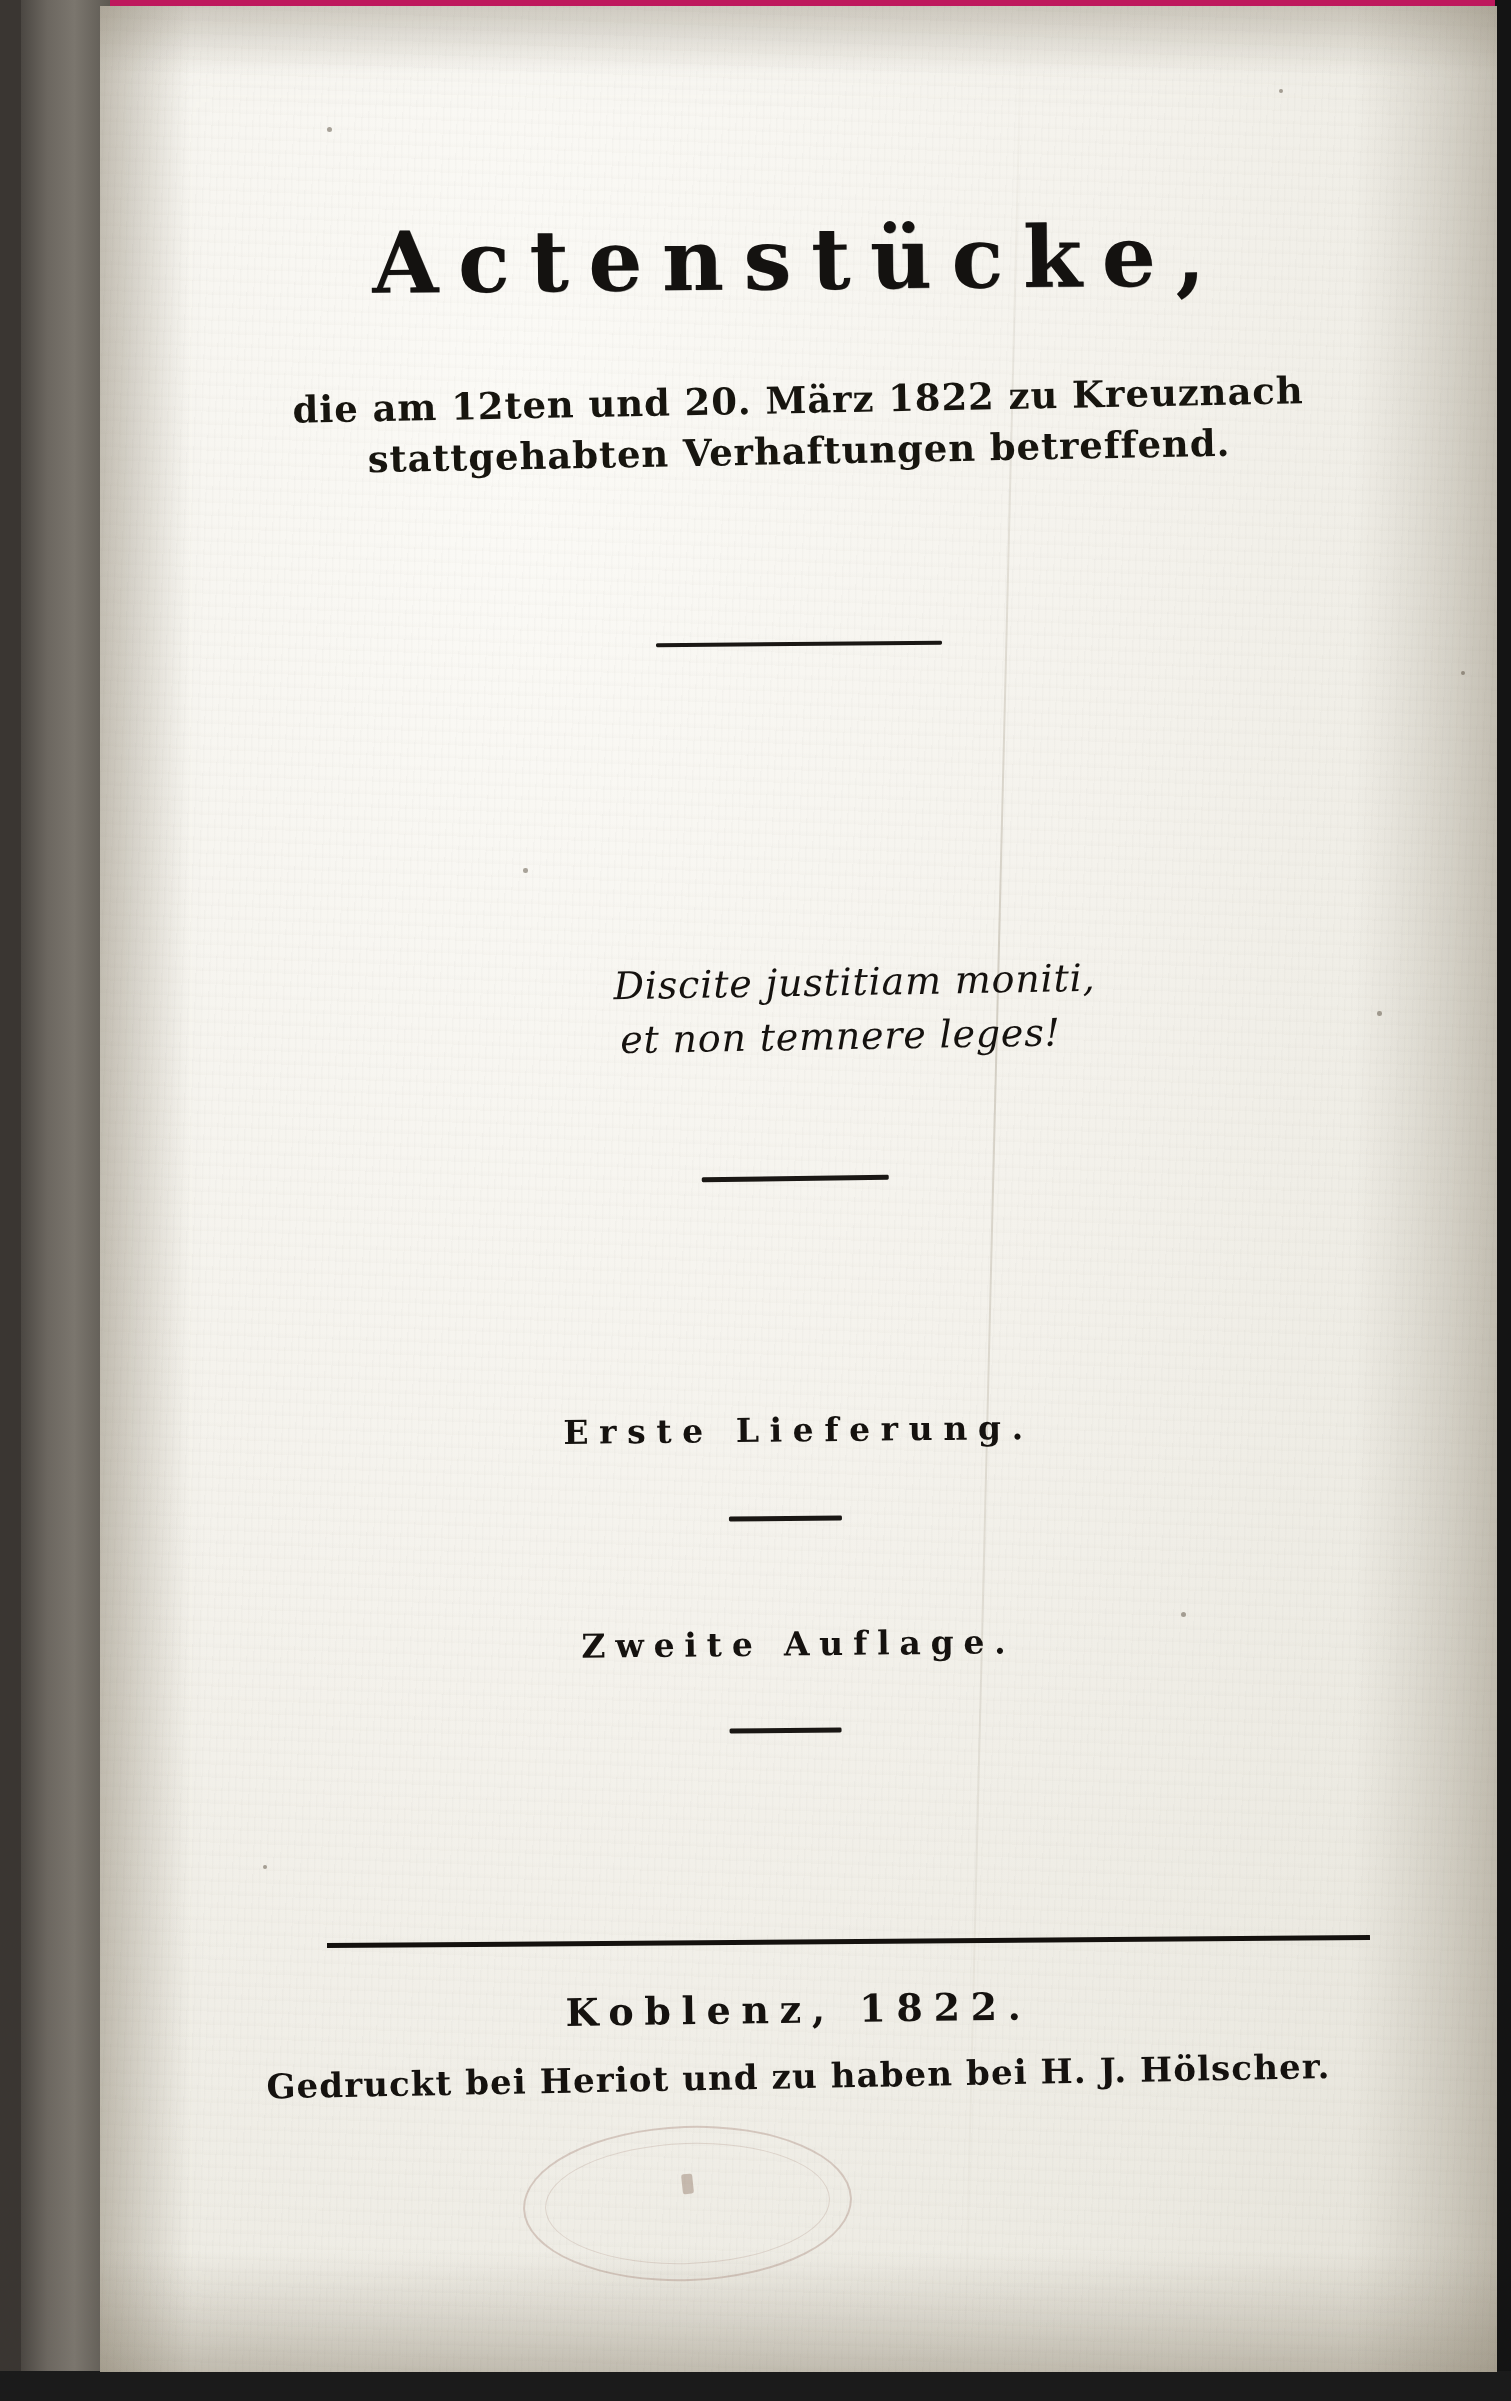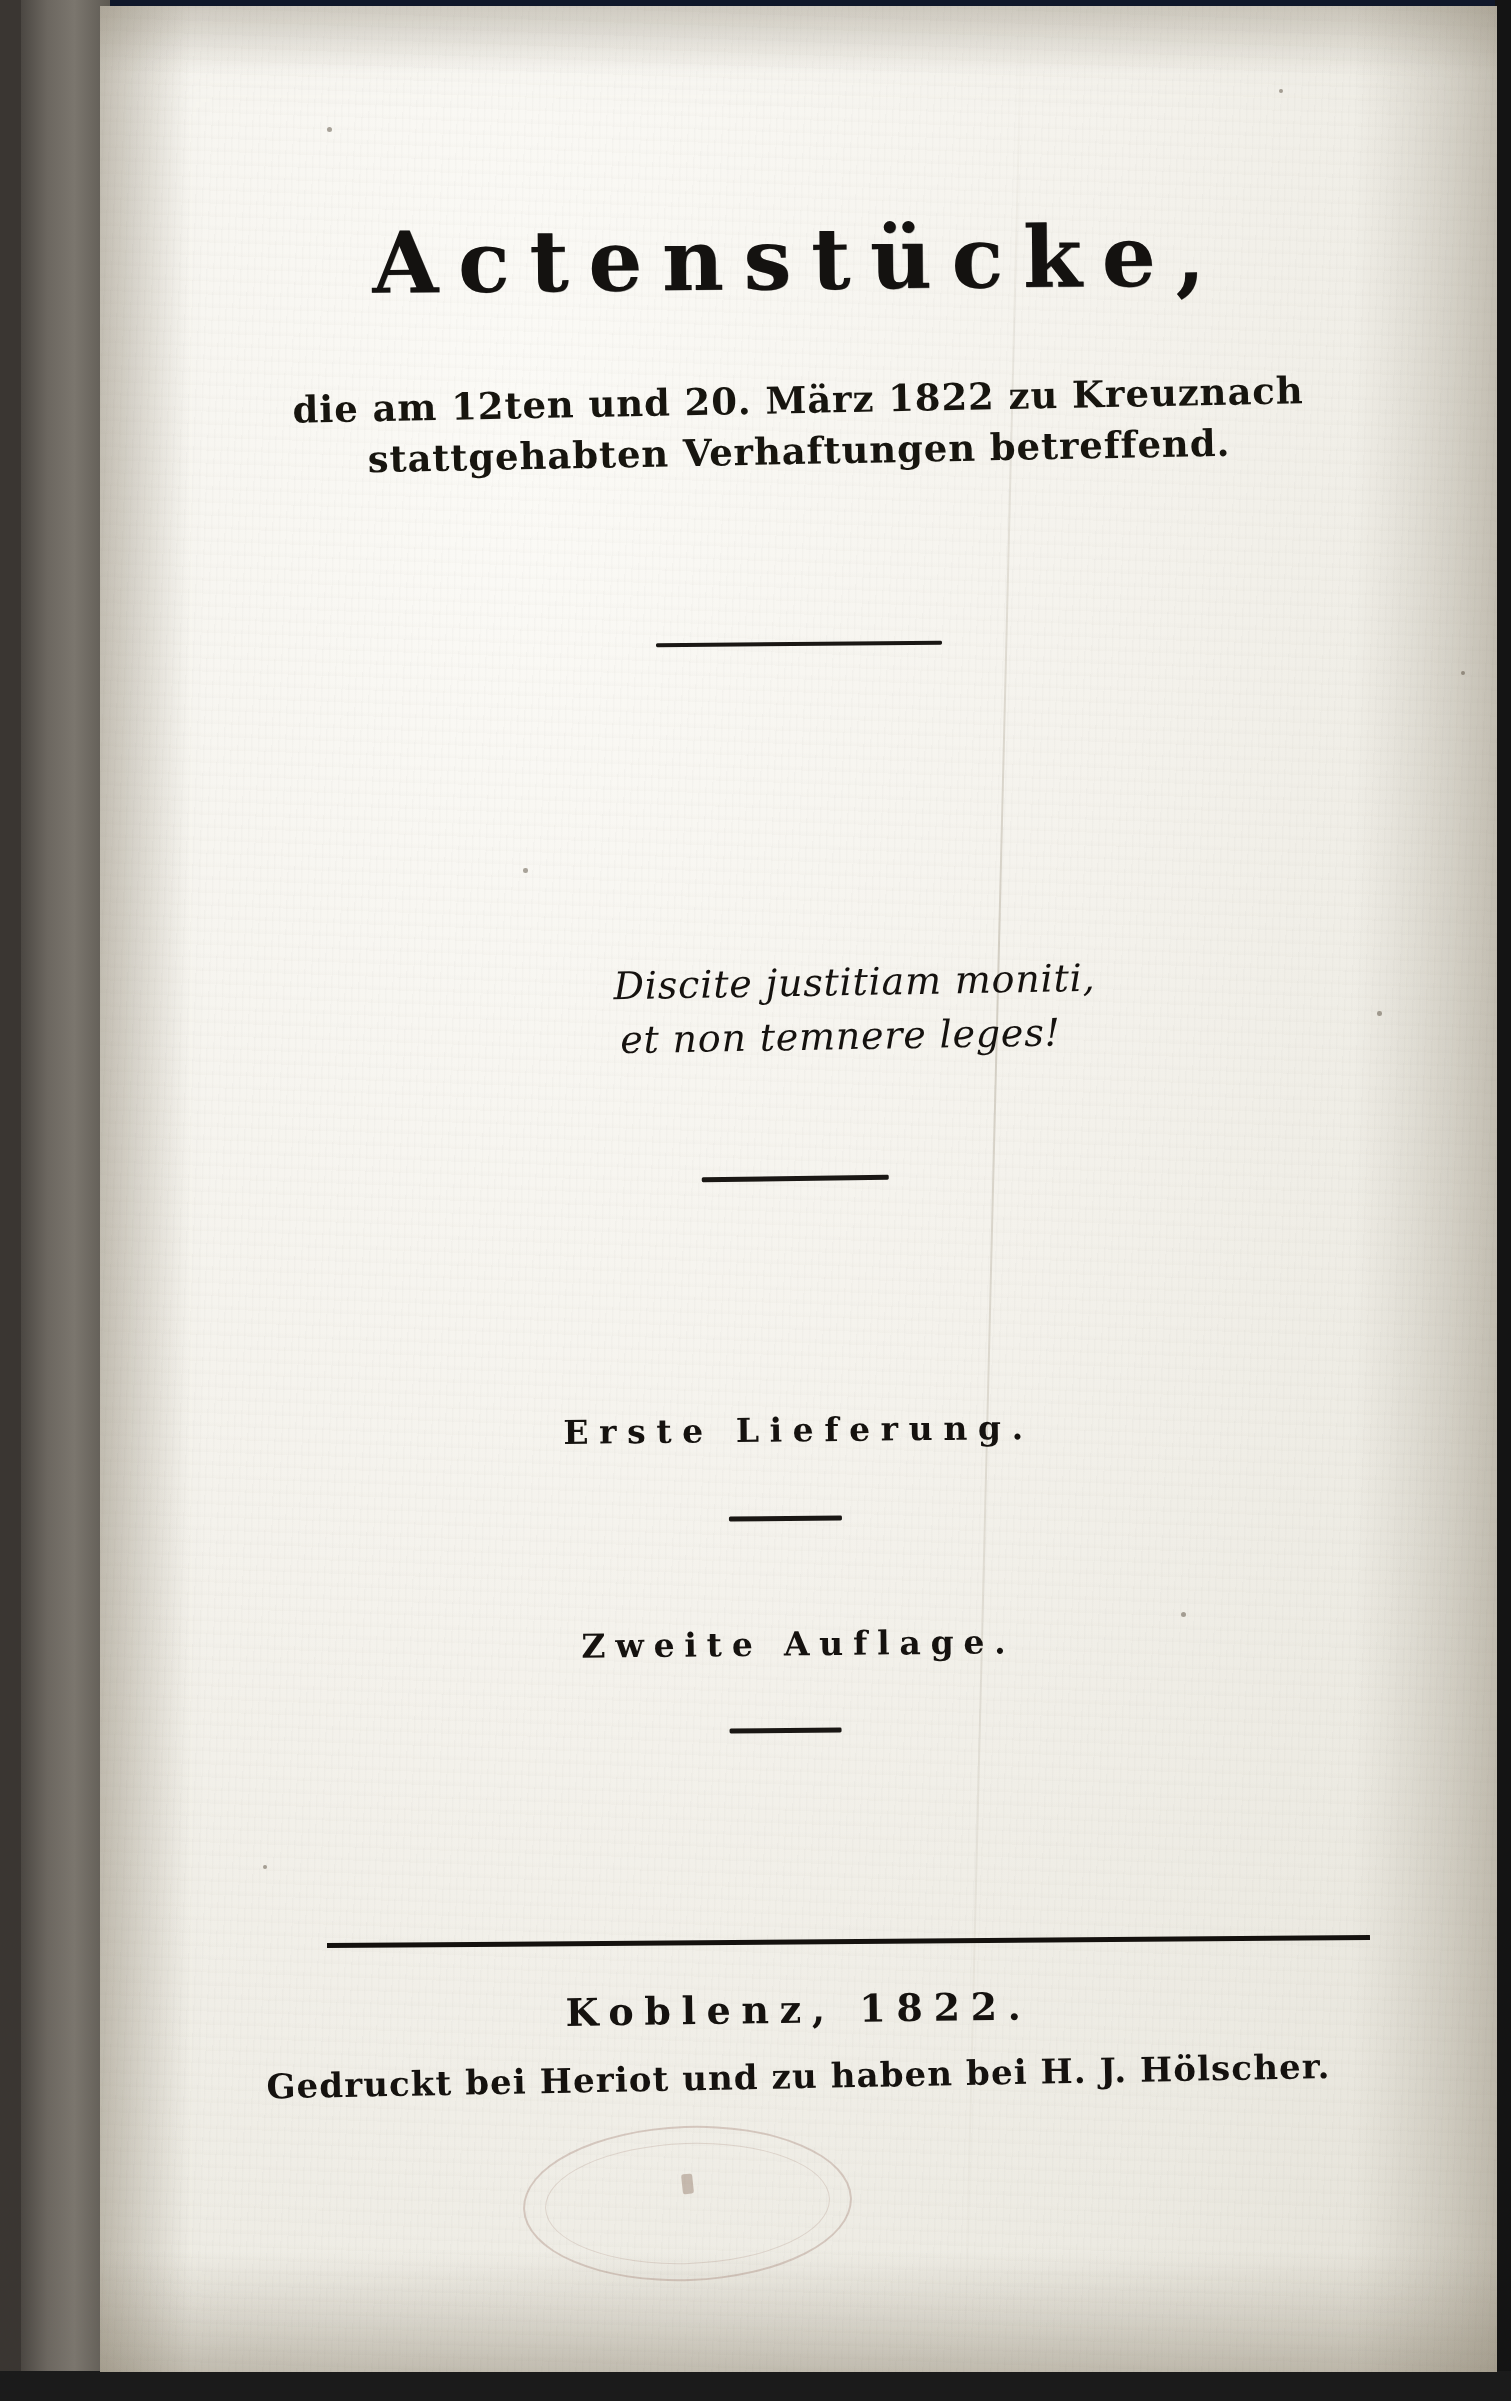--- a/index.html
+++ b/index.html
@@ -5,21 +5,21 @@
   html, body {
     margin: 0;
     padding: 0;
     background: #2b2b2b;
   }
   .page {
     position: relative;
     width: 1512px;
     height: 2401px;
     overflow: hidden;
-    background: #0f172a;
+    background: #be185d;
     font-family: "DejaVu Serif", serif;
   }
   
   .bg-left-dark {
     position: absolute;
     left: 0; top: 0;
     width: 30px; height: 100%;
     background: #3a3632;
   }
   .bg-spine {

